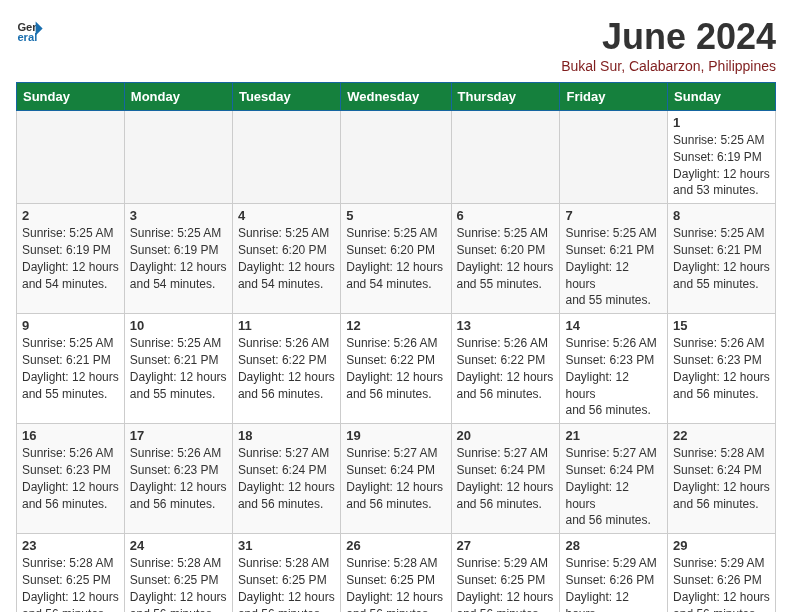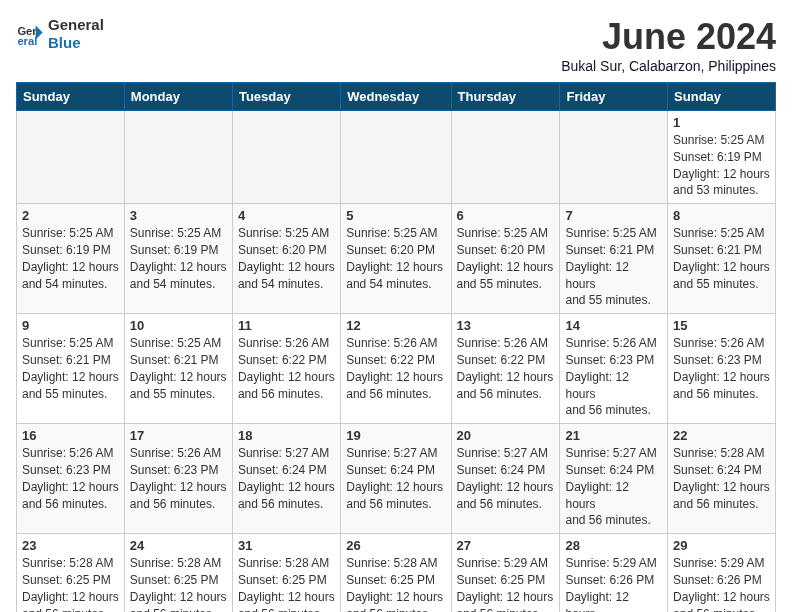--- a/index.html
+++ b/index.html
@@ -29,30 +29,30 @@
       text-align: right;
     }
     .calendar-title {
       font-size: 36px;
       font-weight: bold;
       color: #333;
       text-align: right;
     }
     .calendar-subtitle {
       font-size: 14px;
-      color: #0f172a;
+      color: #7f1d1d;
       margin-left: 32px;
     }
     .calendar {
       width: 100%;
       border-collapse: collapse;
       border: 1px solid #ccc;
     }
     .calendar th {
-      background-color: #0c4a6e;
+      background-color: #15803d;
       color: #fff;
       text-align: left;
       padding: 6px 6px;
       font-size: 13px;
       border: 1px solid #1565a0;
     }
     .calendar td {
       vertical-align: top;
       border: 1px solid #ccc;
       padding: 4px 5px;
@@ -85,24 +85,20 @@
 </head>
 <body>
 
 <div class="header-area">
   <div class="logo">
     <svg class="logo-icon" viewBox="0 0 40 40">
       <text x="2" y="22" font-size="16" font-weight="bold" fill="#333" font-family="Arial">Gen</text>
       <text x="2" y="36" font-size="16" font-weight="bold" fill="#1a6faf" font-family="Arial">eral</text>
       <polygon points="28,8 38,18 28,28" fill="#1a6faf"></polygon>
     </svg>
-    <div style="line-height:1.2">
-      <div style="font-size:15px;font-weight:bold;color:#333;">General</div>
-      <div style="font-size:15px;font-weight:bold;color:#1a6faf;">Blue</div>
-    </div>
   </div>
   <div class="title-block">
     <div class="calendar-title">June 2024</div>
     <div class="calendar-subtitle">Bukal Sur, Calabarzon, Philippines</div>
   </div>
 </div>
 
 <table class="calendar">
   <thead>
     <tr>

